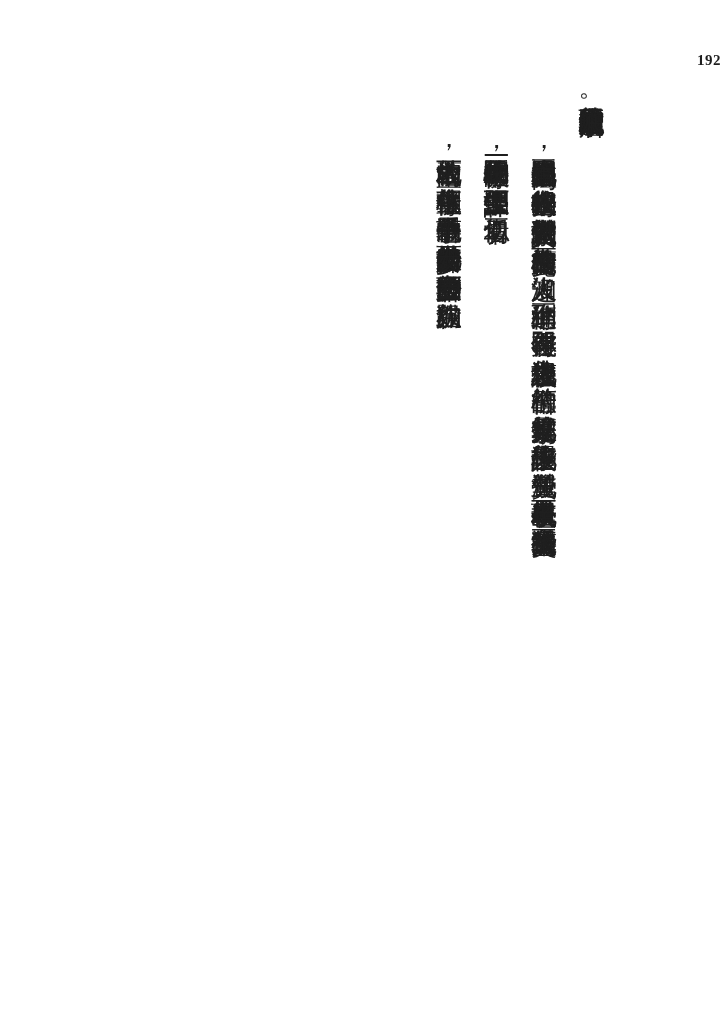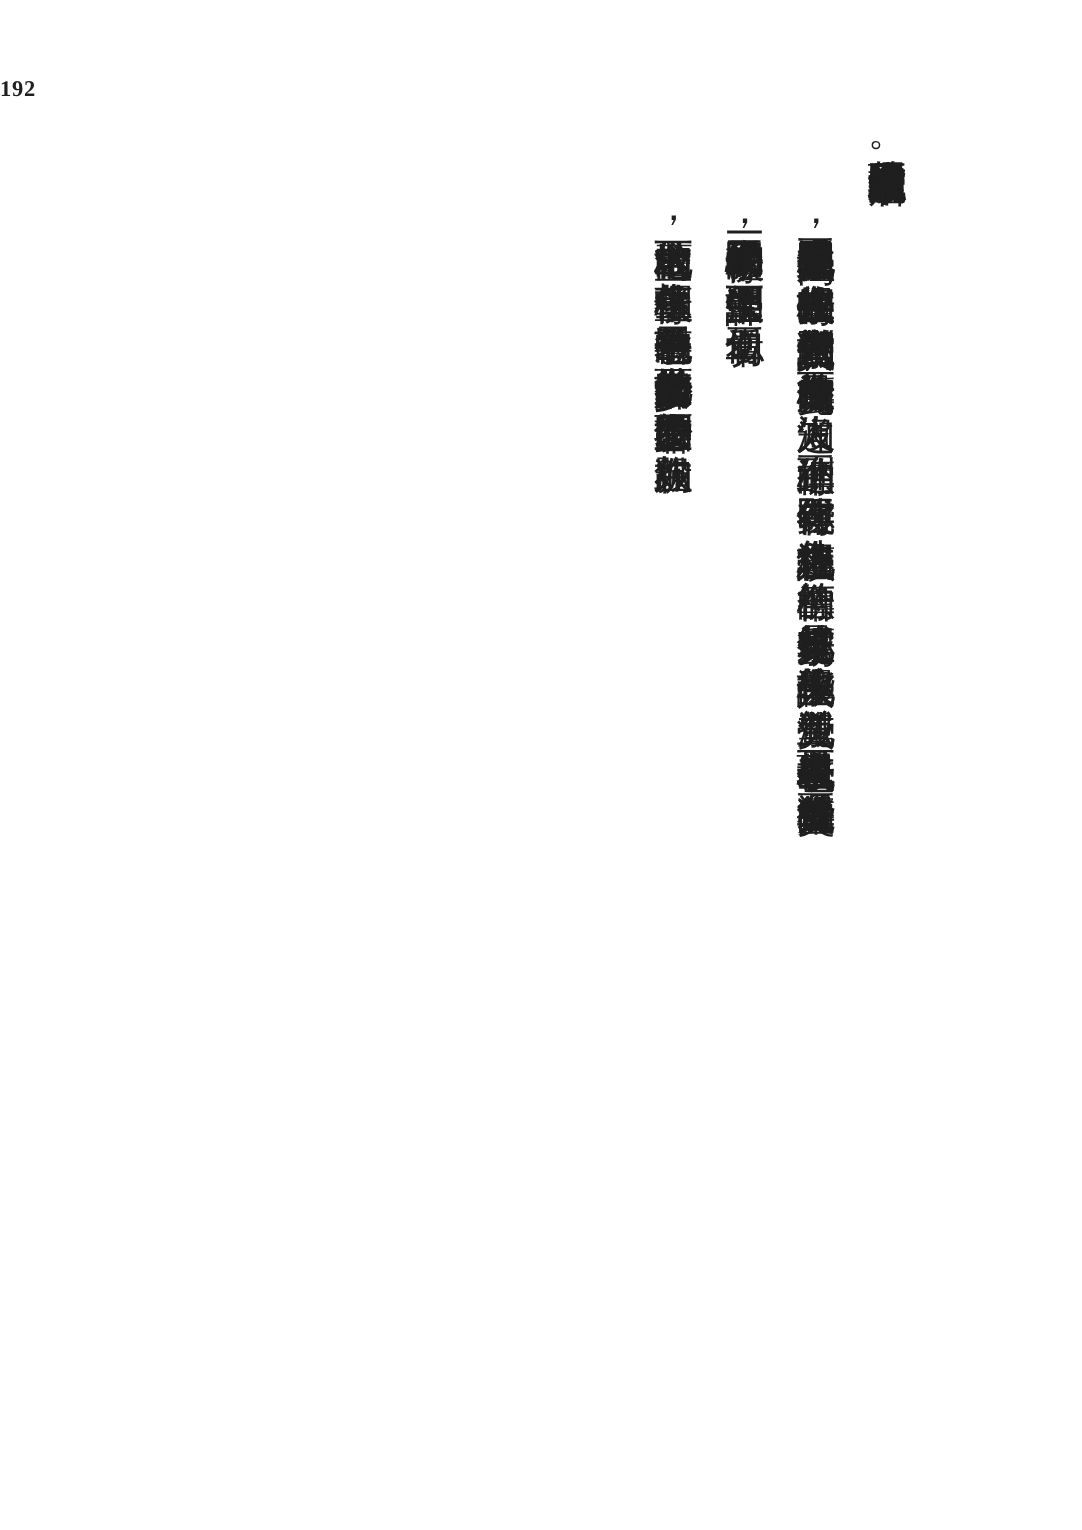--- a/index.html
+++ b/index.html
@@ -17,21 +17,21 @@
   }
   .page {
     position: absolute;
     inset: 0;
   }
   .page-number {
     position: absolute;
     top: 52px;
     left: 0;
     width: 100%;
-    text-align: left;
+    text-align: right;
     font-size: 15px;
     font-weight: bold;
     letter-spacing: 0.5px;
     color: var(--ink, #1f1f1f);
     font-family: "Liberation Serif", "DejaVu Serif", serif;
   }
   .vertical-body {
     position: absolute;
     top: 86px;
     right: 106px;

